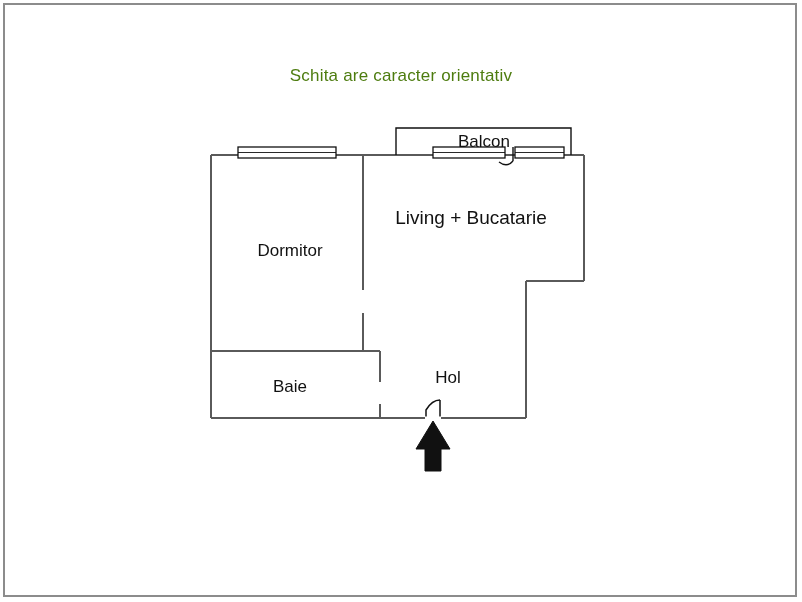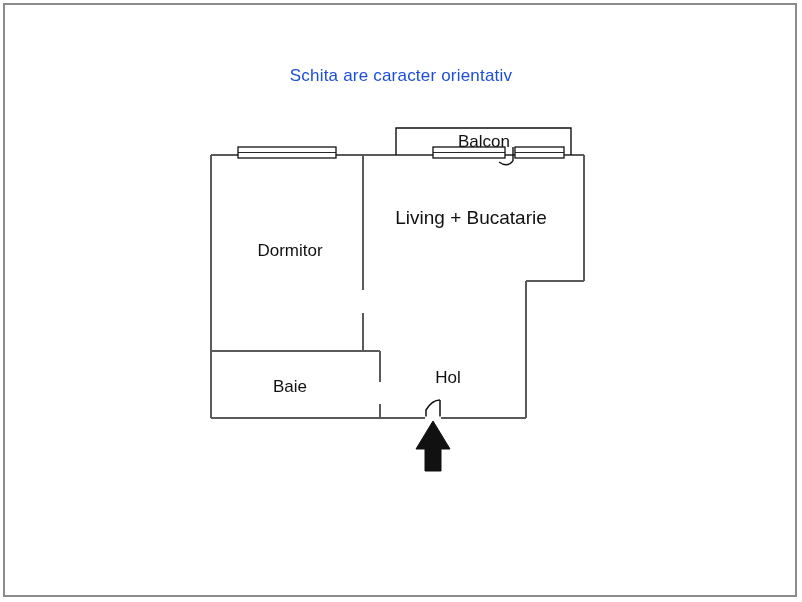--- a/index.html
+++ b/index.html
@@ -26,21 +26,21 @@
     border: 2px solid #8c8c8c;
     box-sizing: border-box;
   }
   #plan-title {
     position: absolute;
     left: 0;
     top: 66px;
     width: 802px;
     text-align: center;
     font-size: 17px;
-    color: #1d4ed8;
+    color: #4d7c0f;
     letter-spacing: 0.2px;
   }
   #floorplan-svg {
     position: absolute;
     left: 0;
     top: 0;
   }
   .room-label {
     font-family: "Liberation Sans", sans-serif;
     fill: #111111;

